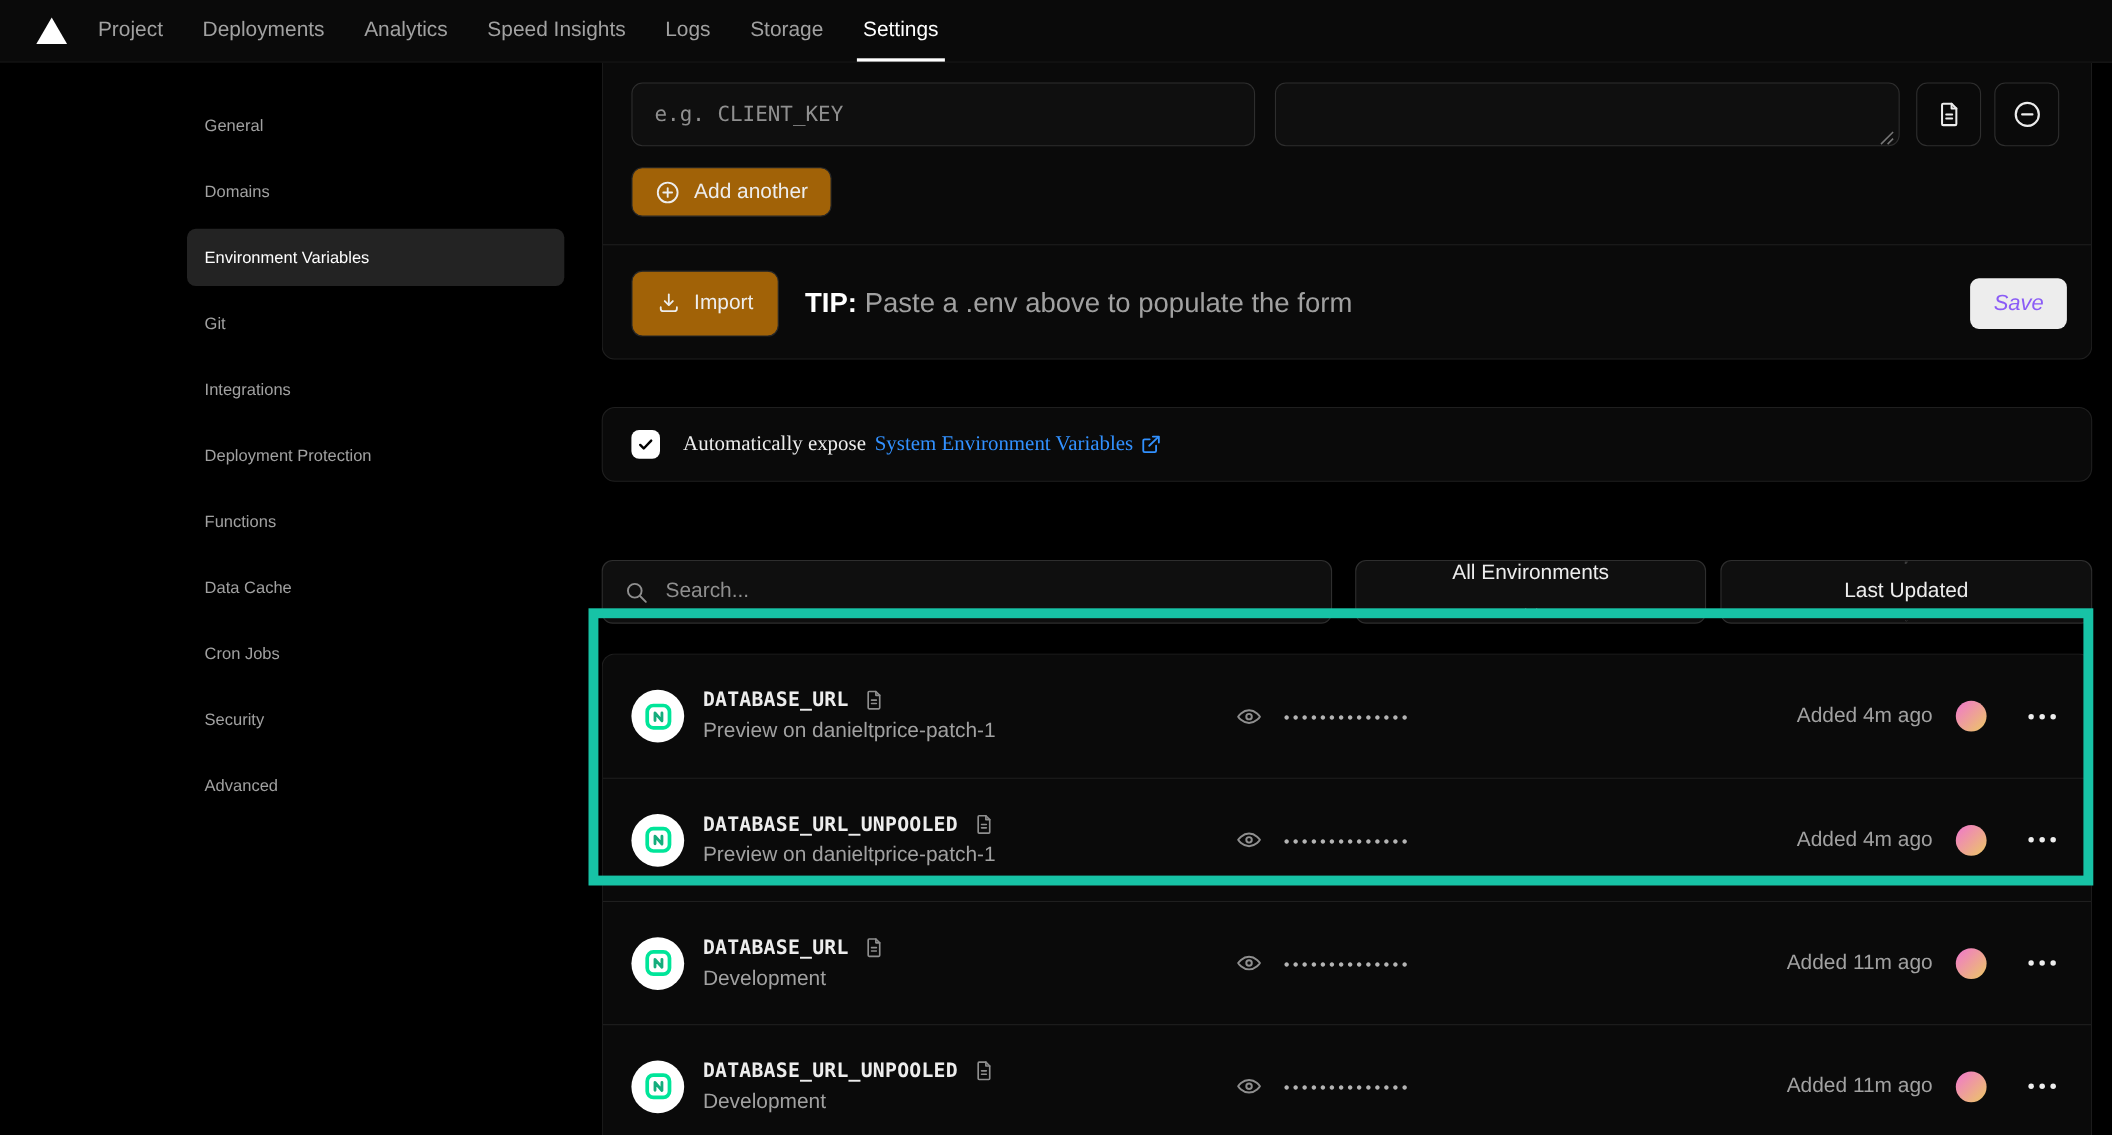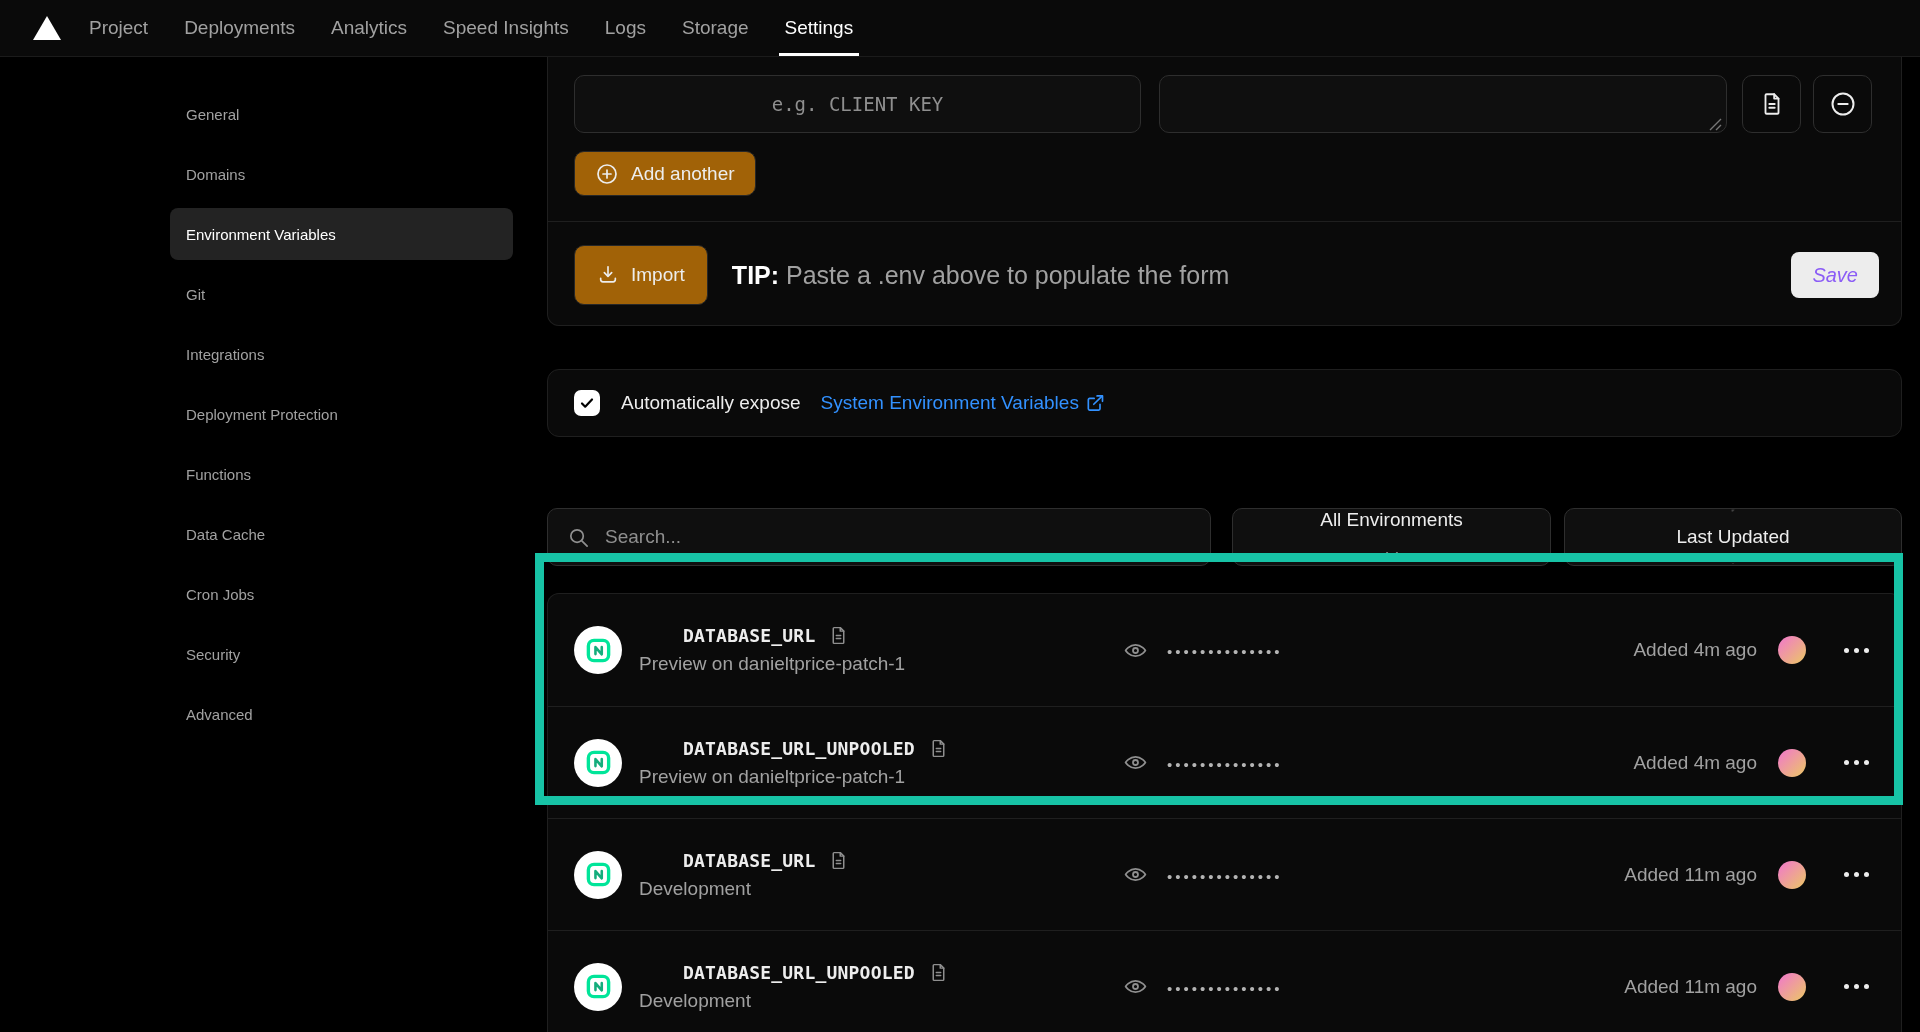--- a/index.html
+++ b/index.html
@@ -66,21 +66,20 @@
     border-top: none;
     border-radius: 0 0 12px 12px;
     padding: 18px 22px 20px 26px;
   }
   .inputs-row { display: flex; align-items: flex-start; }
   .txt-input {
     height: 58px; background: #0f0f0f;
     border: 1px solid #2e2e2e; border-radius: 10px;
     color: #ededed; font-size: 19px; padding: 0 20px;
     outline: none;
-    text-align: center;
   }
   .key-input { width: 567px; font-family: "DejaVu Sans Mono", monospace; }
   .key-input::placeholder { color: #8f8f8f; }
   .value-wrap { position: relative; margin-left: 18px; }
   .value-input {
     width: 568px; height: 58px; background: #0f0f0f;
     border: 1px solid #2e2e2e; border-radius: 10px;
     resize: none; outline: none; color: #ededed;
     font-family: "DejaVu Sans Mono", monospace; font-size: 19px;
     padding: 14px 20px;
@@ -121,21 +120,21 @@
   .expose-card {
     margin-top: 43px; height: 68px;
     display: flex; align-items: center; gap: 21px;
     padding: 0 26px;
   }
   .checkbox {
     width: 26px; height: 26px; border-radius: 7px;
     background: #fff; display: flex; align-items: center; justify-content: center;
     cursor: pointer; flex: 0 0 26px;
   }
-  .expose-label { font-size: 19px; color: #ededed; display: flex; align-items: center; gap: 20px; }
+  .expose-label { font-size: 19px; color: #ededed; display: flex; align-items: center; gap: 8px; font-family: Liberation Serif, serif; }
   .expose-link { color: #3291ff; cursor: pointer; display: inline-flex; align-items: center; gap: 6px; }
 
   
   .filter-row { margin-top: 71px; display: flex; }
   .search-box {
     width: 664px; height: 58px;
     background: #0f0f0f; border: 1px solid #2e2e2e; border-radius: 10px;
     display: flex; align-items: center; gap: 15px; padding: 0 19px;
   }
   .search-box input {
@@ -165,21 +164,21 @@
     padding: 0 30px 0 26px;
   }
   .env-row + .env-row { border-top: 1px solid #1f1f1f; }
   .row-left { width: 549px; flex: 0 0 549px; display: flex; align-items: center; gap: 17px; }
   .neon-badge {
     width: 48px; height: 48px; border-radius: 50%;
     background: #fff; display: flex; align-items: center; justify-content: center;
     flex: 0 0 48px;
   }
   .name-stack { display: flex; flex-direction: column; gap: 7px; }
-  .name-line { display: flex; align-items: center; gap: 13px; margin-left: 44px; }
+  .name-line { display: flex; align-items: center; gap: 13px; }
   .var-name {
     font-family: "DejaVu Sans Mono", monospace;
     font-size: 18px; font-weight: 700; color: #ededed; letter-spacing: 0.2px;
   }
   .env-line { font-size: 19px; color: #a1a1a1; }
   .row-mid { flex: 1; display: flex; align-items: center; gap: 19px; }
   .masked { font-size: 15px; letter-spacing: 3px; color: #b4b4b4; padding-top: 3px; }
   .row-right { display: flex; align-items: center; }
   .added { font-size: 19px; color: #a1a1a1; }
   .avatar {

